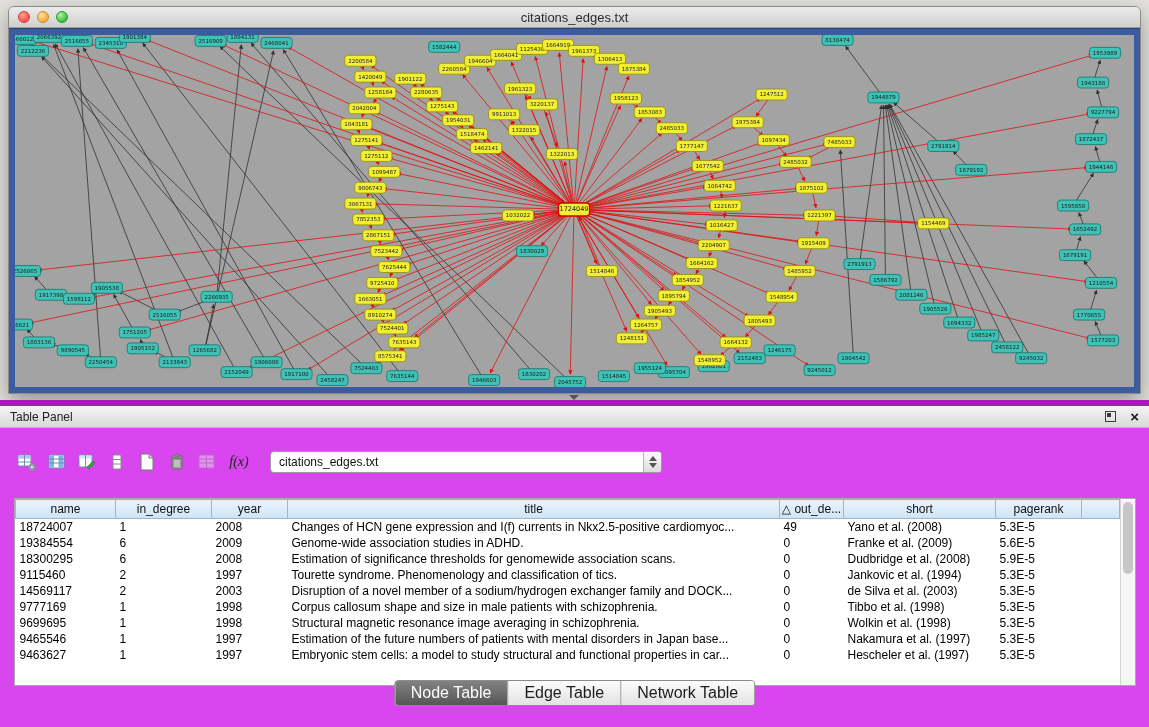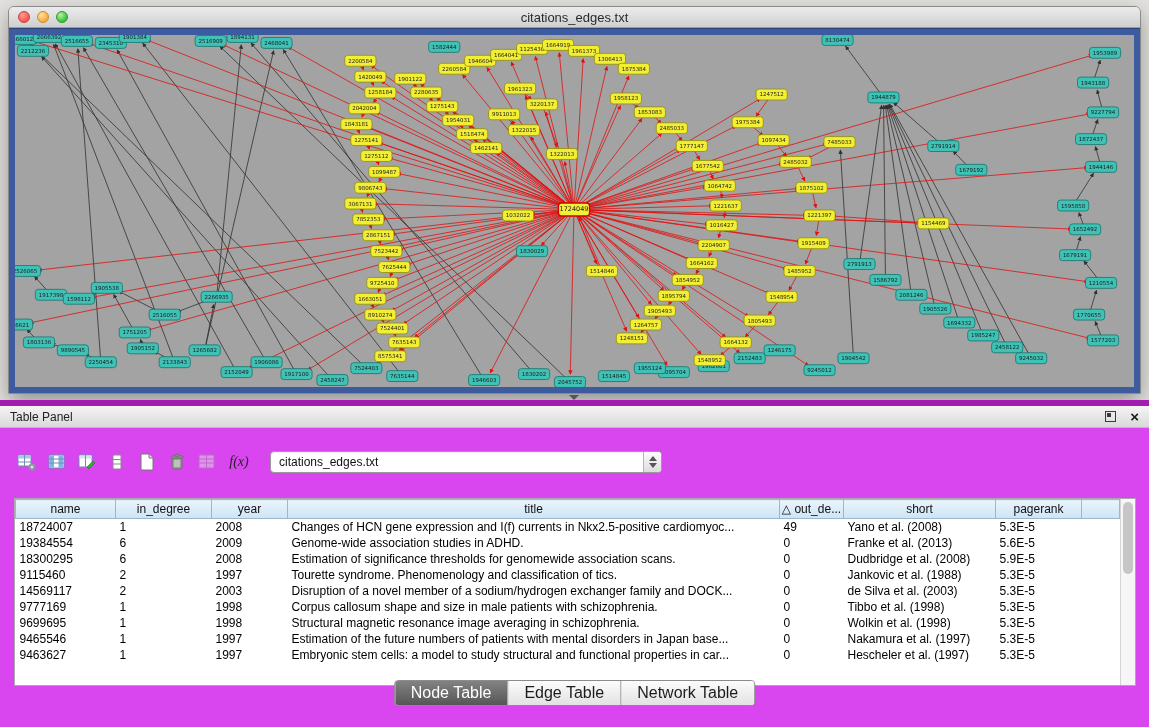--- a/index.html
+++ b/index.html
@@ -959,41 +959,41 @@
             <td class="c5">Yano et al. (2008)</td>
             <td class="c6">5.3E-5</td>
             <td class="c7"></td>
           </tr>
           <tr>
             <td class="c0">19384554</td>
             <td class="c1">6</td>
             <td class="c2">2009</td>
             <td class="c3">Genome-wide association studies in ADHD.</td>
             <td class="c4">0</td>
-            <td class="c5">Franke et al. (2013)</td>
+            <td class="c5">Franke et al. (2009)</td>
             <td class="c6">5.6E-5</td>
             <td class="c7"></td>
           </tr>
           <tr>
             <td class="c0">18300295</td>
             <td class="c1">6</td>
             <td class="c2">2008</td>
             <td class="c3">Estimation of significance thresholds for genomewide association scans.</td>
             <td class="c4">0</td>
             <td class="c5">Dudbridge et al. (2008)</td>
             <td class="c6">5.9E-5</td>
             <td class="c7"></td>
           </tr>
           <tr>
             <td class="c0">9115460</td>
             <td class="c1">2</td>
             <td class="c2">1997</td>
             <td class="c3">Tourette syndrome. Phenomenology and classification of tics.</td>
             <td class="c4">0</td>
-            <td class="c5">Jankovic et al. (1988)</td>
+            <td class="c5">Jankovic et al. (1994)</td>
             <td class="c6">5.3E-5</td>
             <td class="c7"></td>
           </tr>
           <tr>
             <td class="c0">14569117</td>
             <td class="c1">2</td>
             <td class="c2">2003</td>
             <td class="c3">Disruption of a novel member of a sodium/hydrogen exchanger family and DOCK...</td>
             <td class="c4">0</td>
             <td class="c5">de Silva et al. (2003)</td>

